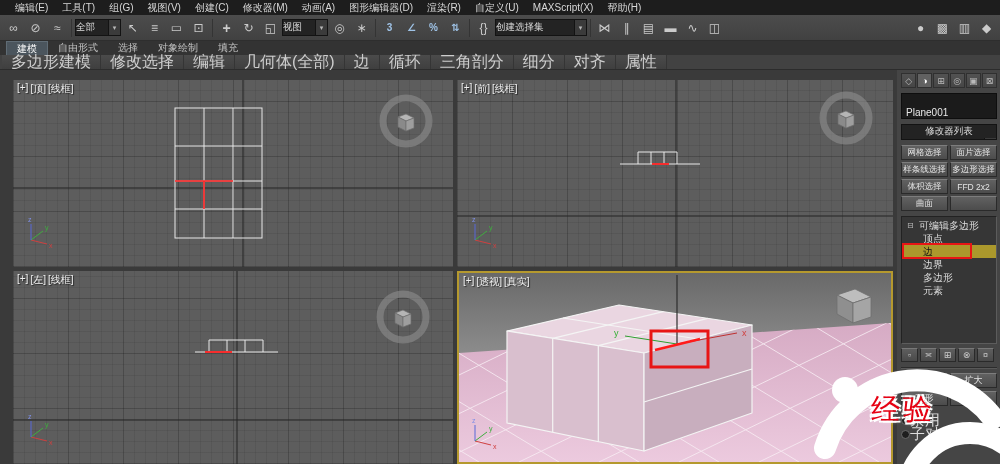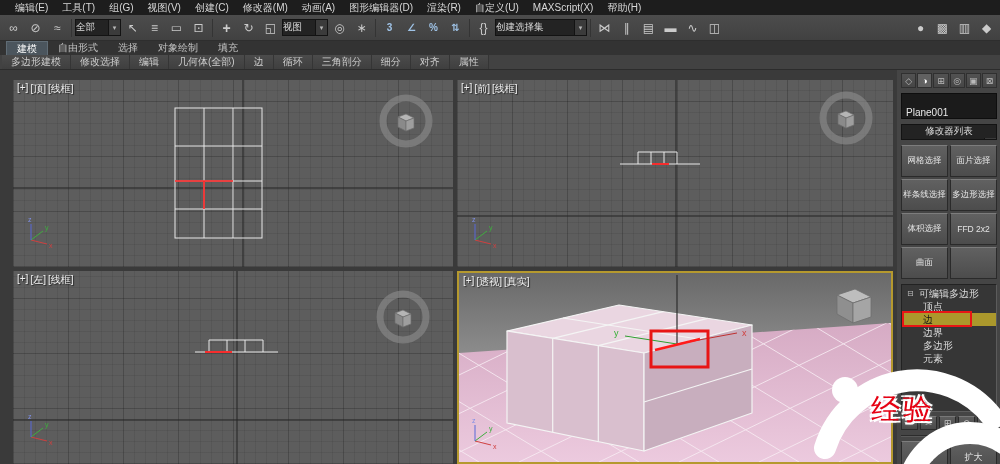--- a/index.html
+++ b/index.html
@@ -17,42 +17,42 @@
   .tsep{width:1px;height:18px;background:#343434;margin:0 2px;flex:0 0 auto;}
   .tspring{flex:1 1 auto;}
   .combo{height:17px;background:#232323;border:1px solid #131313;display:flex;align-items:center;font-size:9.5px;color:#ddd;flex:0 0 auto;white-space:nowrap;overflow:hidden;}
   .combo .dd{margin-left:auto;width:12px;align-self:stretch;background:#3b3b3b;border-left:1px solid #131313;display:flex;align-items:center;justify-content:center;font-size:7px;color:#b8b8b8;flex:0 0 auto;}
   .w46{width:46px}.w92{width:92px}
   
   #ribbontabs{position:absolute;left:0;top:41px;width:1000px;height:14px;background:#333;display:flex;align-items:center;padding-left:6px;}
   .rtab{font-size:10px;color:#c2c2c2;line-height:13px;height:14px;padding:0 10px;white-space:nowrap;}
   .rtab.active{background:#4b555d;color:#fff;border:1px solid #606c75;border-bottom:none;}
   #ribbonpanels{position:absolute;left:0;top:55px;width:1000px;height:15px;background:#424242;border-bottom:1px solid #2c2c2c;display:flex;padding-left:2px;}
-  .rpanel{font-size:10px;color:#cdcdcd;line-height:14px;padding:0 9px;background:linear-gradient(#4b4b4b,#3f3f3f);border-right:1px solid #353535;white-space:nowrap;}
+  .rpanel{font-size:16px;color:#cdcdcd;line-height:14px;padding:0 9px;background:linear-gradient(#4b4b4b,#3f3f3f);border-right:1px solid #353535;white-space:nowrap;}
   
   .viewport{position:absolute;background-color:#5d5d5d;background-image:
     repeating-linear-gradient(0deg,rgba(0,0,0,.14) 0 1px,transparent 1px 55px),
     repeating-linear-gradient(90deg,rgba(0,0,0,.14) 0 1px,transparent 1px 55px),
     repeating-linear-gradient(0deg,rgba(0,0,0,.07) 0 1px,transparent 1px 11px),
     repeating-linear-gradient(90deg,rgba(0,0,0,.07) 0 1px,transparent 1px 11px);}
   #vp-tl{left:13px;top:80px;width:440px;height:187px;}
   #vp-tr{left:457px;top:80px;width:436px;height:187px;}
   #vp-bl{left:13px;top:271px;width:440px;height:193px;}
   #vp-br{left:457px;top:271px;width:436px;height:193px;background:linear-gradient(#696969,#8e8e8e 45%,#949494);border:2px solid #b5992e;}
   .vp-label{position:absolute;top:2px;left:4px;z-index:3;display:flex;gap:2px;font-size:10px;color:#f0f0f0;text-shadow:1px 1px 1px rgba(0,0,0,.6);}
   .vp-svg{position:absolute;left:0;top:0;}
   
   #cmdpanel{position:absolute;left:897px;top:70px;width:103px;height:394px;background:#454545;padding:3px 3px 0 4px;overflow:hidden;}
   .cp-tabs{display:flex;gap:1px;height:15px;margin-bottom:5px;}
   .cp-tab{flex:1;display:flex;align-items:center;justify-content:center;font-size:9px;color:#b9b9b9;background:linear-gradient(#525252,#464646);border:1px solid #303030;}
   .cp-tab.active{background:#616161;color:#fff;}
   .namefield{height:15px;background:#1b1b1b;border:1px solid #0e0e0e;color:#e8e8e8;font-size:10px;line-height:13px;padding:12px 4px;margin-bottom:5px;}
   .full{width:100%;margin-bottom:5px;height:16px;flex-direction:column;}
   .modgrid{display:grid;grid-template-columns:1fr 1fr;gap:2px;}
-  .modbtn,.pbtn{height:32px;background:linear-gradient(#616161,#4c4c4c);border:1px solid #2a2a2a;border-top-color:#7d7d7d;color:#e4e4e4;font-size:8.5px;display:flex;align-items:center;justify-content:center;white-space:nowrap;overflow:hidden;}
+  .modbtn,.pbtn{height:15px;background:linear-gradient(#616161,#4c4c4c);border:1px solid #2a2a2a;border-top-color:#7d7d7d;color:#e4e4e4;font-size:8.5px;display:flex;align-items:center;justify-content:center;white-space:nowrap;overflow:hidden;}
   .pbtn{flex:1;font-size:9px;}
   .stack{position:relative;height:128px;margin-top:5px;background:#363636;border:1px solid #222;border-right-color:#5c5c5c;border-bottom-color:#5c5c5c;padding-top:2px;font-size:10px;color:#dcdcdc;}
   .stack-row{height:13px;display:flex;align-items:center;gap:3px;padding-left:5px;white-space:nowrap;}
   .stack-row .tw{font-size:8px;color:#bbb;width:9px;flex:0 0 auto;}
   .stack-row.child{padding-left:21px;}
   .stack-row.sel{background:#ab982c;color:#141414;}
   .anno-box{position:absolute;left:0;top:26px;width:70px;height:16px;border:2px solid #e81515;pointer-events:none;}
   .stack-tools{display:flex;gap:2px;margin-top:4px;}
   .stool{width:17px;height:14px;display:flex;align-items:center;justify-content:center;font-size:9px;color:#c9c9c9;background:linear-gradient(#5e5e5e,#4a4a4a);border:1px solid #2a2a2a;border-top-color:#787878;}
   .hsep{height:2px;border-top:1px solid #2c2c2c;border-bottom:1px solid #585858;margin:5px 0 4px;}

